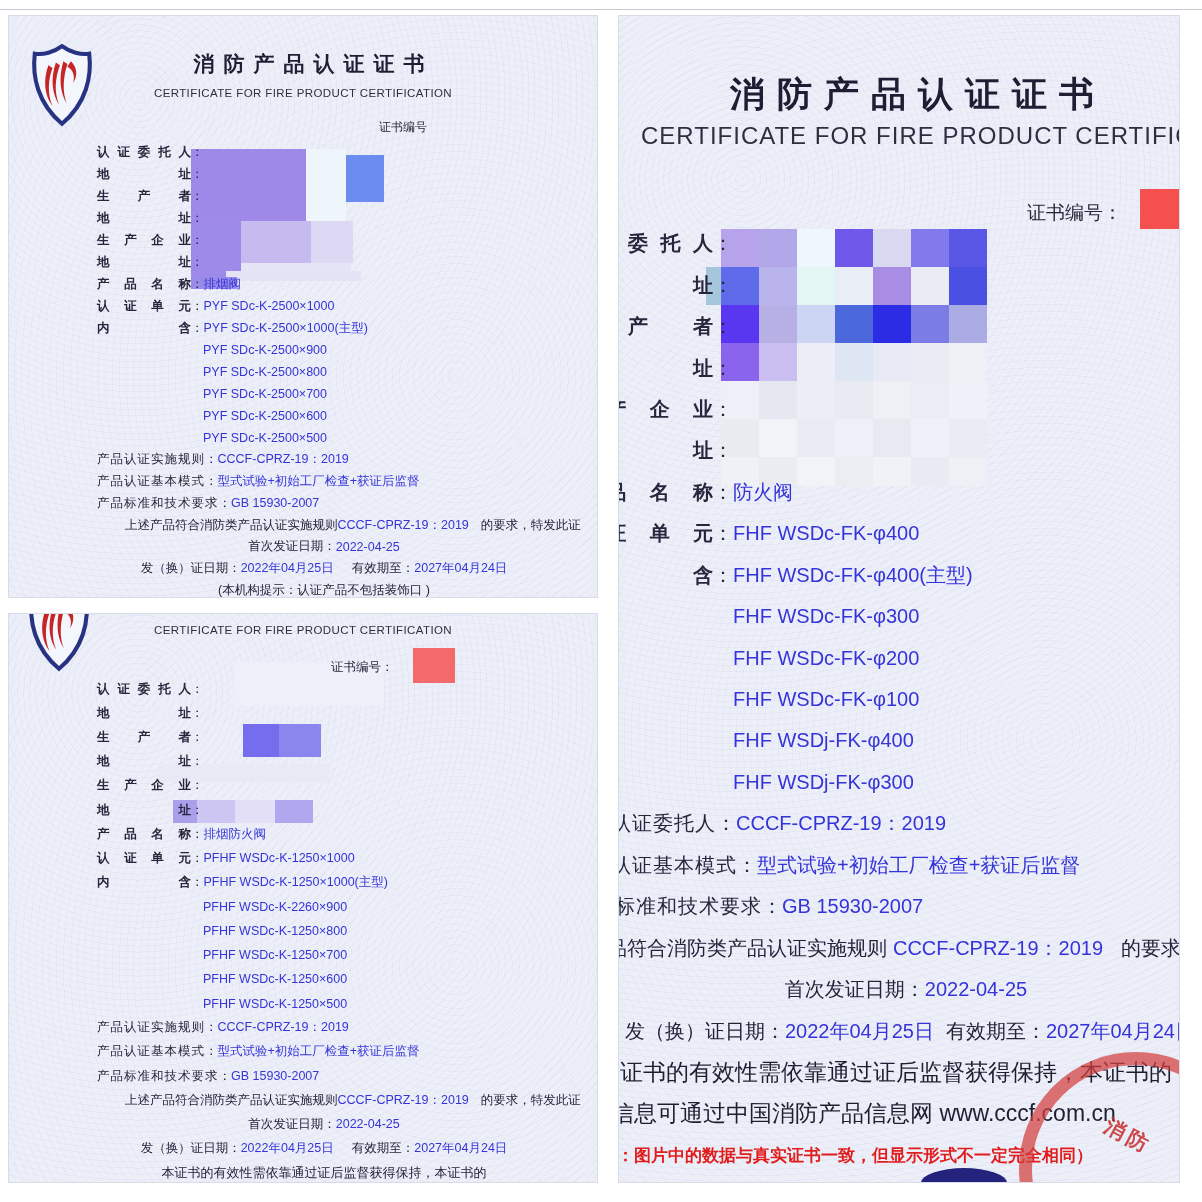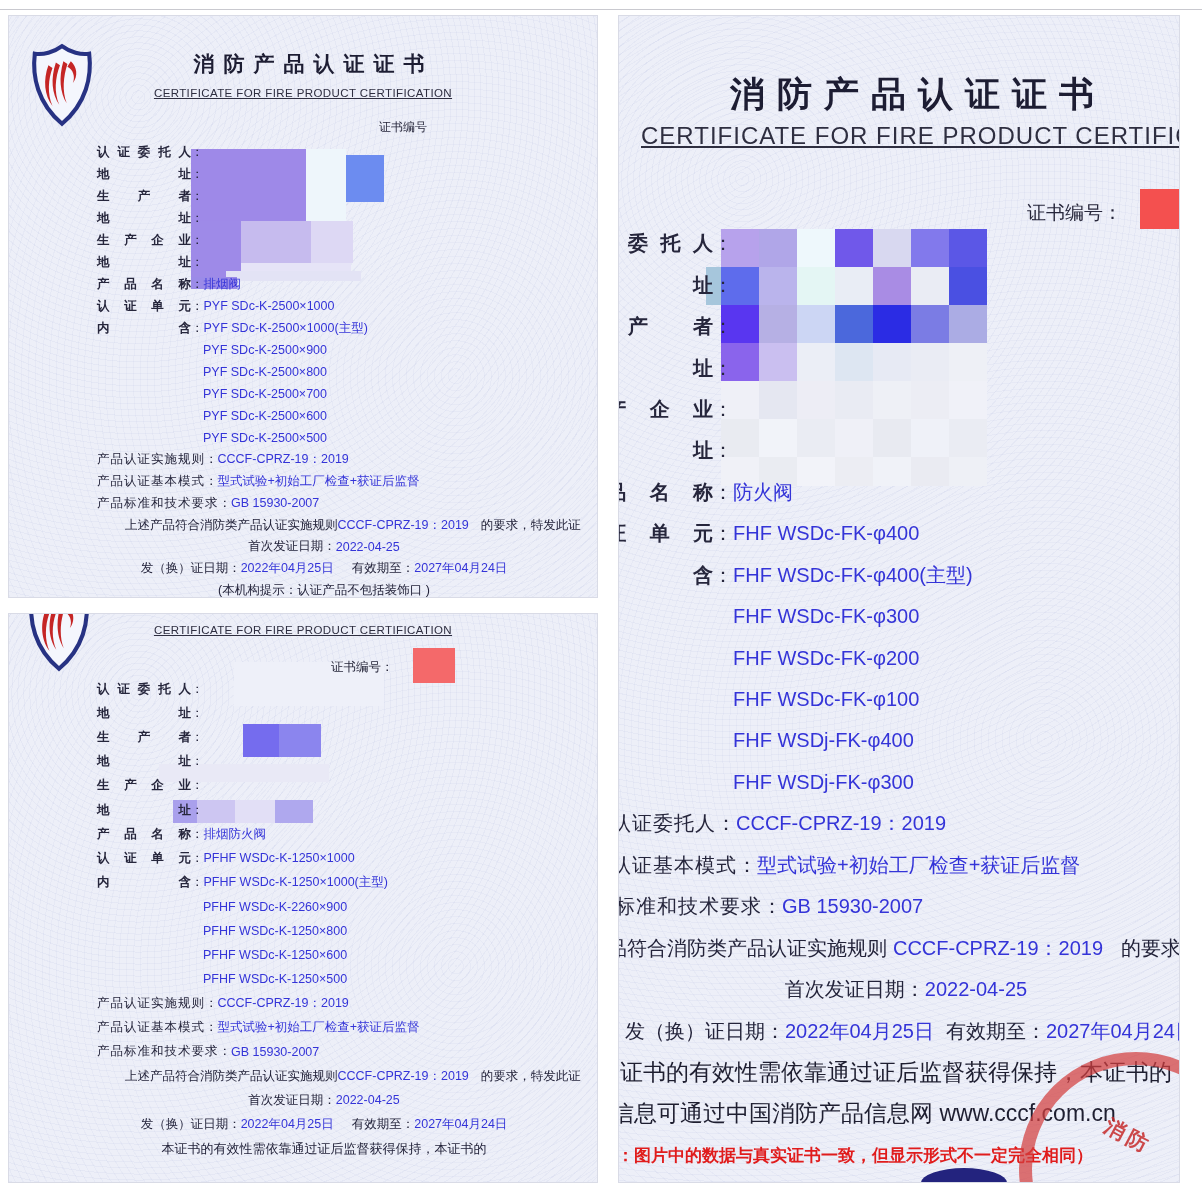--- a/index.html
+++ b/index.html
@@ -13,21 +13,21 @@
           repeating-radial-gradient(circle at 22% 14%, rgba(122,136,198,.07) 0 1px, transparent 1px 6px),
           repeating-radial-gradient(circle at 76% 62%, rgba(122,136,198,.06) 0 1px, transparent 1px 7px);}
   #cert1{left:8px;top:15px;width:590px;height:583px;}
   #cert2{left:8px;top:613px;width:590px;height:570px;}
   #cert3{left:618px;top:15px;width:562px;height:1168px;}
 
   .mosaic-cell{position:absolute;}
 
   
   .ctitle{position:absolute;left:12px;right:0;text-align:center;font-weight:bold;color:#1d1d33;white-space:nowrap;}
-  .csub{position:absolute;left:0;right:0;text-align:center;color:#2e2e40;white-space:nowrap;text-decoration:underline;}
+  .csub{position:absolute;left:0;right:0;text-align:center;color:#2e2e40;white-space:nowrap;}
   .certno{position:absolute;color:#26263a;white-space:nowrap;}
   .rows{position:absolute;}
   .row{display:flex;align-items:center;white-space:nowrap;color:#26263c;}
   .lab{display:inline-block;text-align:justify;text-align-last:justify;text-justify:inter-ideograph;flex:none;font-weight:bold;}
   .wlab{letter-spacing:1px;}
   .val{color:#3434d8;}
   .dark{color:#23233a;margin-left:12px;}
   .colon{flex:none;}
 
   
@@ -273,20 +273,23 @@
     <div class="row">
         <span class="lab l-lab">内含</span>
         <span class="colon">：</span>
         <span class="val">PFHF WSDc-K-1250×1000(主型)</span>
       </div>
     <div class="row l-indent">
         <span class="val">PFHF WSDc-K-2260×900</span>
       </div>
     <div class="row l-indent">
         <span class="val">PFHF WSDc-K-1250×800</span>
+      </div>
+    <div class="row l-indent">
+        <span class="val">PFHF WSDc-K-1250×700</span>
       </div>
     <div class="row l-indent">
         <span class="val">PFHF WSDc-K-1250×600</span>
       </div>
     <div class="row l-indent">
         <span class="val">PFHF WSDc-K-1250×500</span>
       </div>
     <div class="row">
         <span class="wlab">产品认证实施规则</span>
         <span class="colon">：</span>

